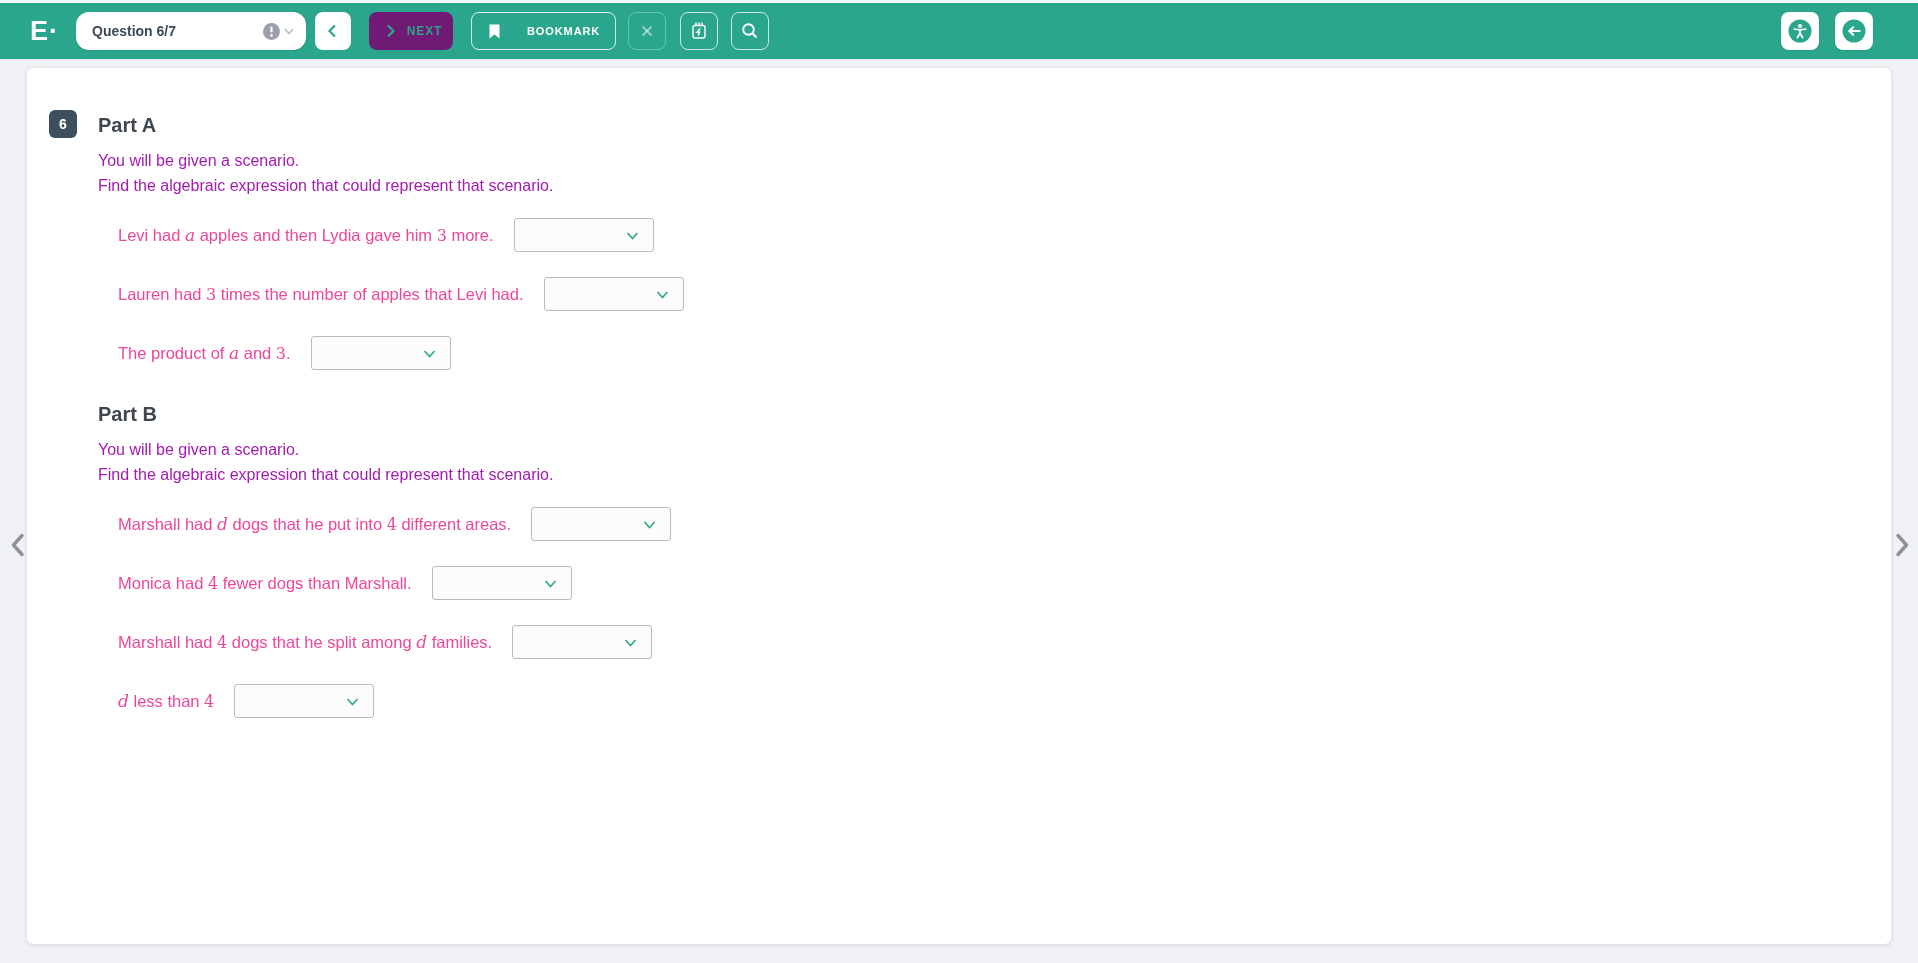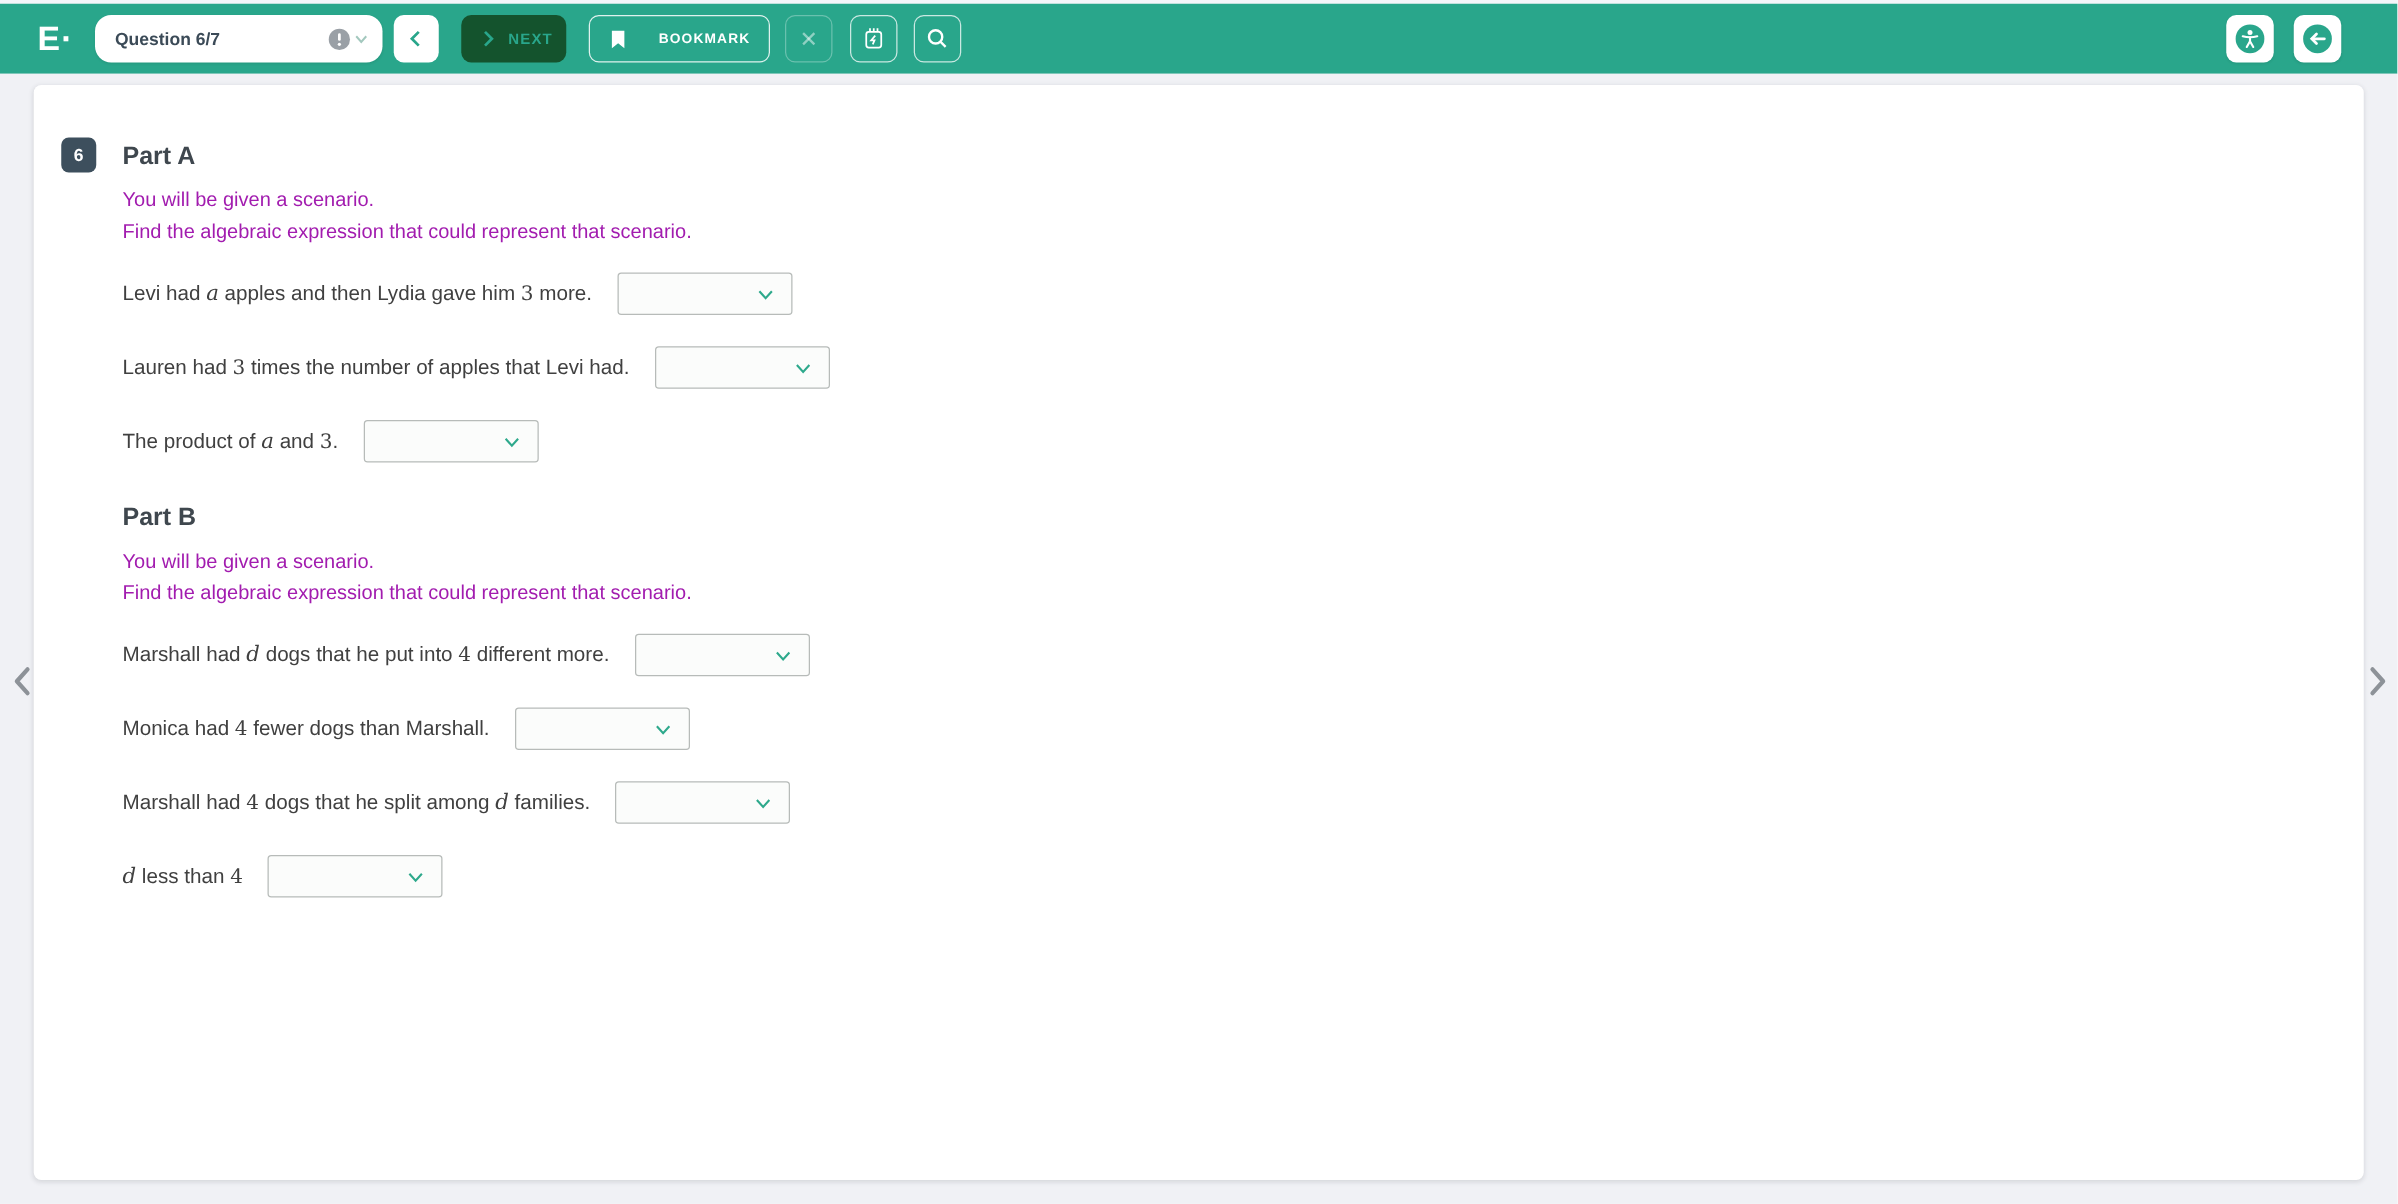--- a/index.html
+++ b/index.html
@@ -9,21 +9,21 @@
   }
   .top-strip{height:3px;background:#f4f5f9;}
   
   .appbar{height:56px;background:#29a68b;display:flex;align-items:center;padding:0 45px 0 30px;}
   .logo{color:#fff;font-size:27px;font-weight:bold;margin-right:17px;letter-spacing:1px;line-height:38px;}
   .hbtn{height:38px;border-radius:8px;display:flex;align-items:center;box-sizing:border-box;cursor:pointer;}
   .q-pill{width:230px;background:#fff;padding:0 9px 0 16px;justify-content:space-between;margin-right:9px;box-shadow:0 1px 2px rgba(0,0,0,.08);border-radius:13px;}
   .q-label{font-size:14px;font-weight:bold;color:#3b4a57;}
   .q-icons{display:flex;align-items:center;}
   .prev-btn{width:36px;background:#fff;justify-content:center;margin-right:18px;}
-  .next-btn{width:84px;background:#14532d;justify-content:center;gap:7px;margin-right:18px;}
+  .next-btn{width:84px;background:#701a75;justify-content:center;gap:7px;margin-right:18px;}
   .next-label{color:#29a68b;font-size:12px;font-weight:bold;letter-spacing:.9px;}
   .bookmark-btn{padding:0 15px;border:1px solid rgba(255,255,255,.85);gap:25px;margin-right:12px;background:transparent;}
   .bookmark-label{color:#fff;font-size:11px;font-weight:bold;letter-spacing:.9px;}
   .x-btn{width:38px;justify-content:center;border:1px solid rgba(255,255,255,.3);margin-right:14px;cursor:default;}
   .calc-btn{width:38px;justify-content:center;border:1px solid rgba(255,255,255,.75);margin-right:13px;}
   .mag-btn{width:38px;justify-content:center;border:1px solid rgba(255,255,255,.75);}
   .right-group{margin-left:auto;display:flex;gap:16px;}
   .white-ic-btn{width:38px;background:#fff;justify-content:center;box-shadow:0 1px 2px rgba(0,0,0,.08);}
   
   .workspace{position:absolute;top:59px;left:0;right:0;bottom:0;background:#f0f1f5;}
@@ -31,21 +31,21 @@
         box-shadow:0 1px 4px rgba(40,50,60,.14);}
   .card-inner{padding:42px 40px 0 22px;display:flex;}
   .badge{width:28px;height:28px;background:#3d4f5d;border-radius:6px;color:#fff;font-size:14px;font-weight:bold;
          display:flex;align-items:center;justify-content:center;flex:0 0 auto;}
   .content{margin-left:21px;padding-top:1px;}
   .part-title{font-size:20px;font-weight:600;color:#3f474e;line-height:28px;margin:0;}
   .instructions{margin-top:10px;font-size:16px;color:#a21caf;line-height:24.5px;}
   .rows{margin-top:20px;}
   .row{display:flex;align-items:center;height:34px;}
   .row + .row{margin-top:25px;}
-  .row-text{font-size:16.5px;color:#404040;white-space:pre;}
+  .row-text{font-size:16.5px;color:#ec4899;white-space:pre;margin-left:20px;}
   .seg-v{font-family:"DejaVu Serif",serif;font-style:italic;font-size:17px;}
   .seg-n{font-family:"DejaVu Serif",serif;font-size:16px;}
   .dropdown{width:140px;height:34px;margin-left:20px;background:#fbfcfb;border:1px solid #b7bbb9;border-radius:3px;
             display:flex;align-items:center;box-sizing:border-box;padding:0 12px 0 10px;cursor:pointer;}
   .dd-value{flex:1;font-size:14px;color:#4a5056;}
   .part + .part{margin-top:30px;}
   
   .side-nav{position:absolute;top:473px;width:22px;height:26px;cursor:pointer;}
   .side-nav.left{left:7px;}
   .side-nav.right{right:5px;}
@@ -220,21 +220,21 @@
   </section>
 
   <section class="part">
     <h2 class="part-title">Part B</h2>
     <div class="instructions">
               <div>You will be given a scenario.</div>
               <div>Find the algebraic expression that could represent that scenario.</div>
             </div>
     <div class="rows">
   <div class="row">
-    <span class="row-text"><span class="seg-t">Marshall had </span><span class="seg-v">d</span><span class="seg-t"> dogs that he put into </span><span class="seg-n">4</span><span class="seg-t"> different more.</span></span>
+    <span class="row-text"><span class="seg-t">Marshall had </span><span class="seg-v">d</span><span class="seg-t"> dogs that he put into </span><span class="seg-n">4</span><span class="seg-t"> different areas.</span></span>
     <div class="dropdown" role="listbox">
       <span class="dd-value"></span>
       <span>
         <svg width="17" height="17" viewBox="0 0 17 17">
                       <polyline points="3.5,6 8.5,11.5 13.5,6" fill="none" stroke="#2ea98c" stroke-width="1.7"></polyline>
                     </svg>
       </span>
     </div>
   </div>
 

